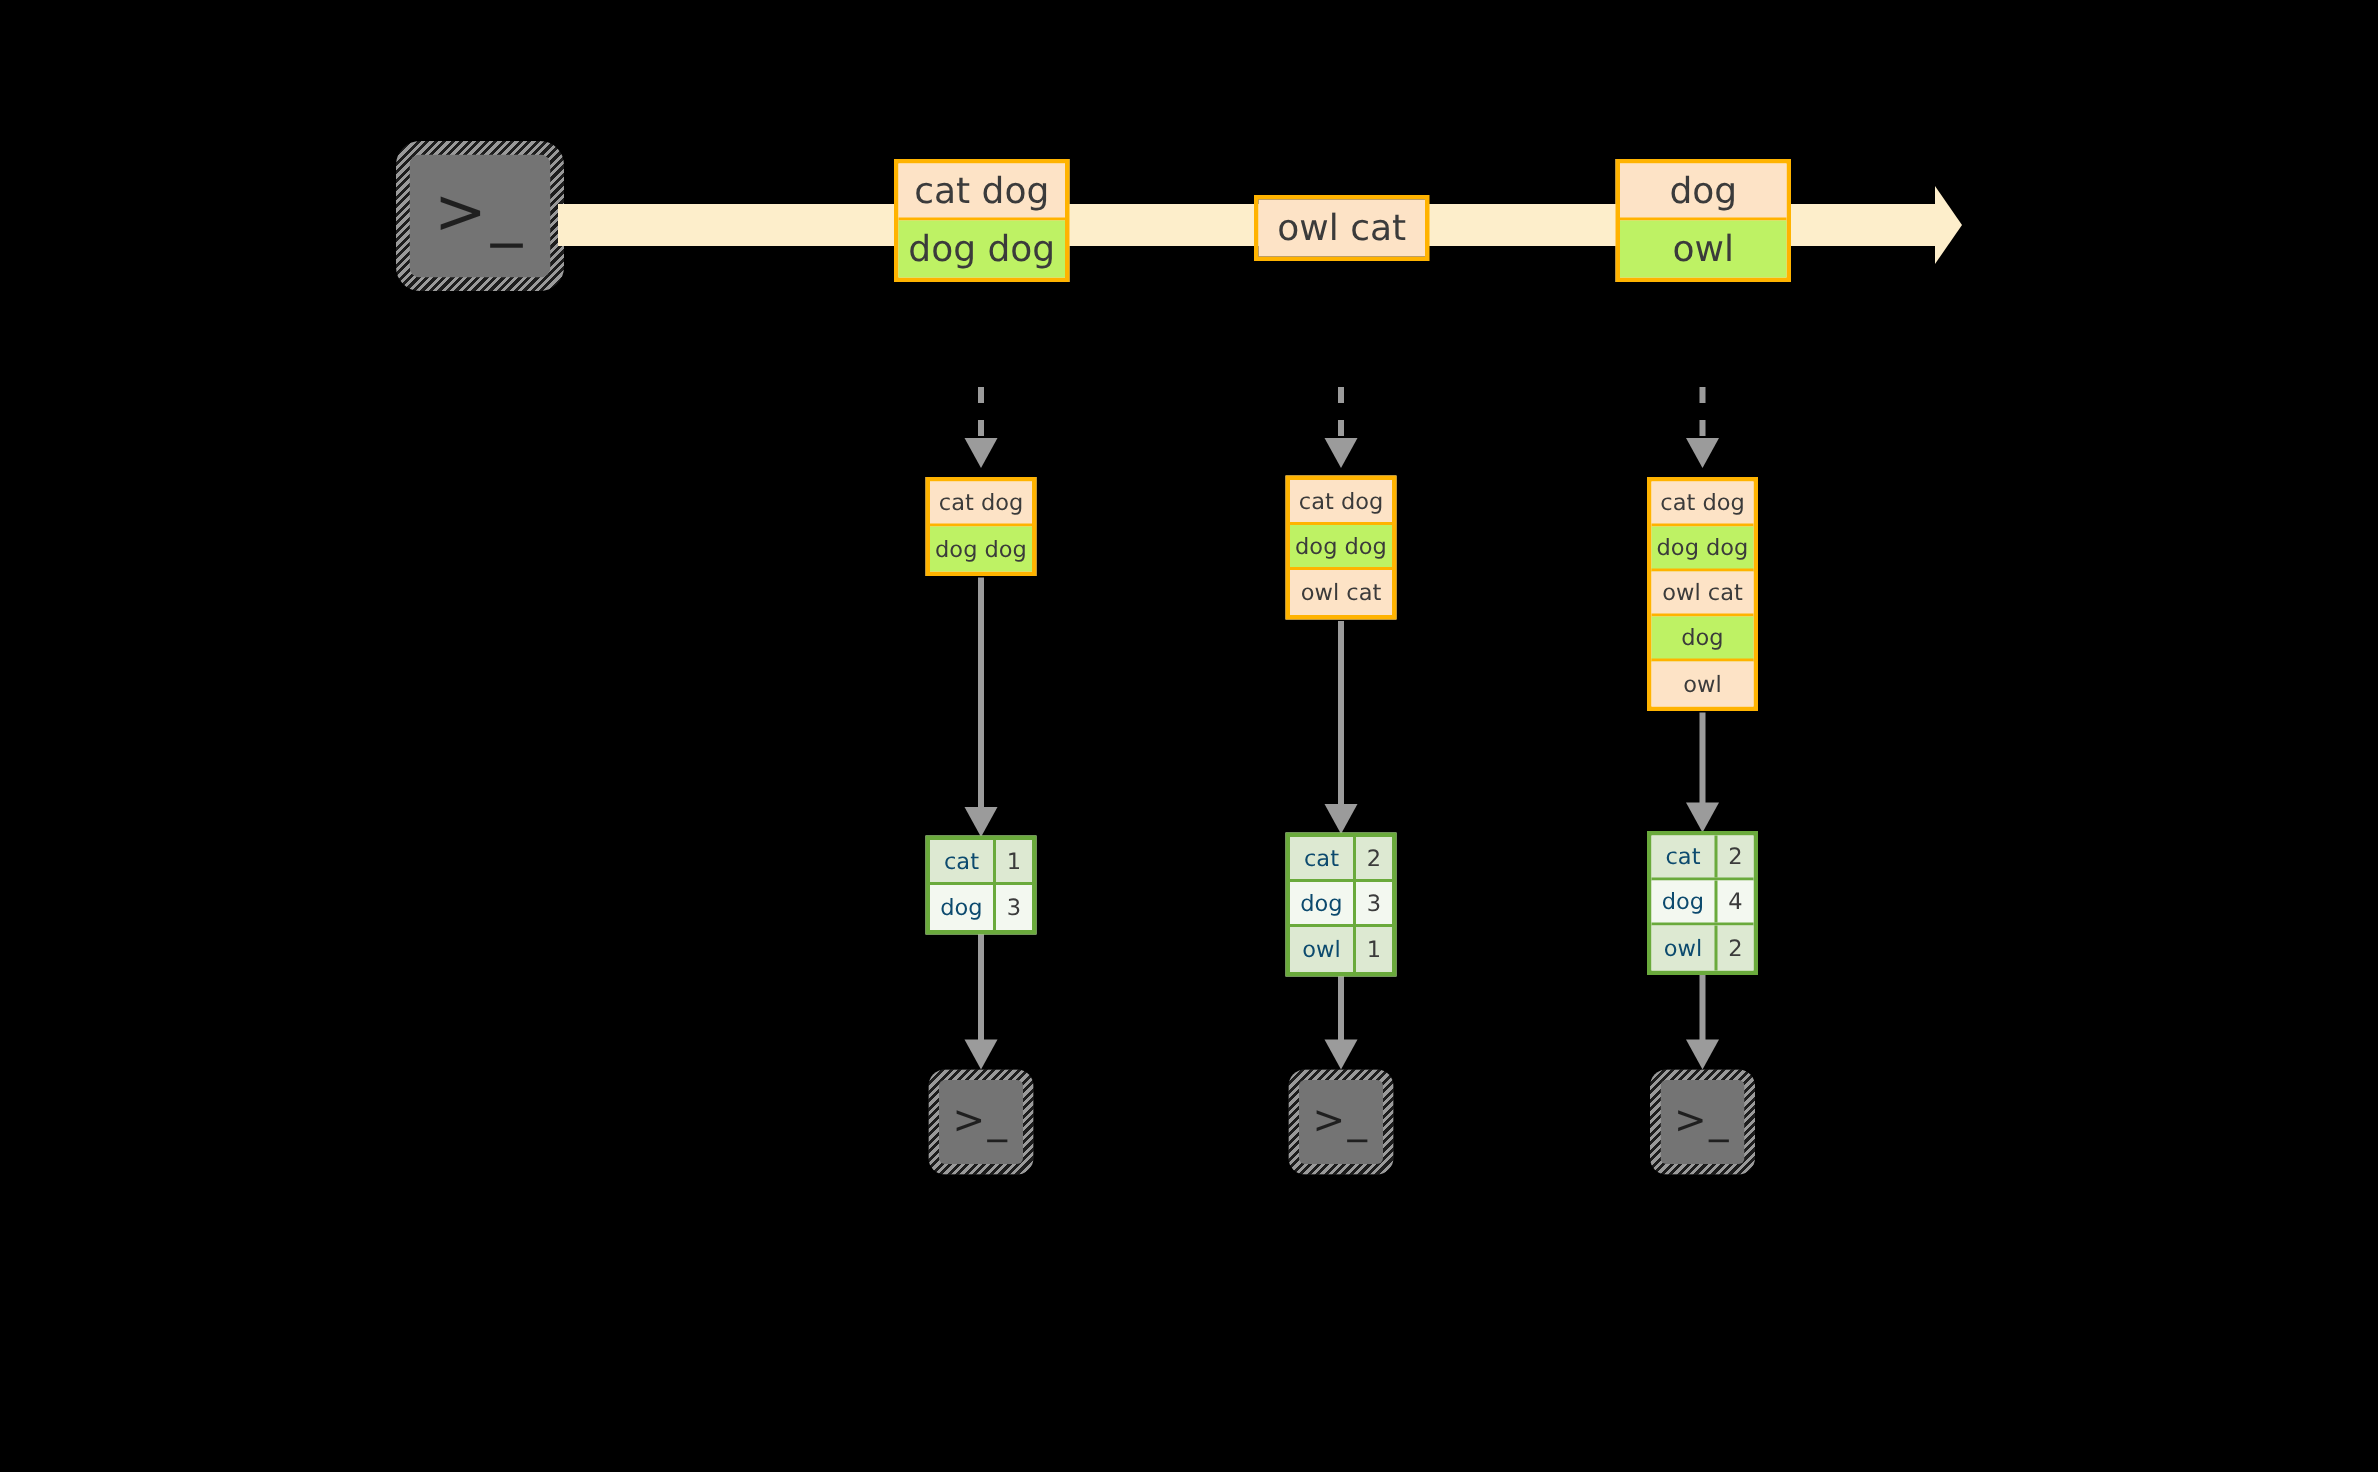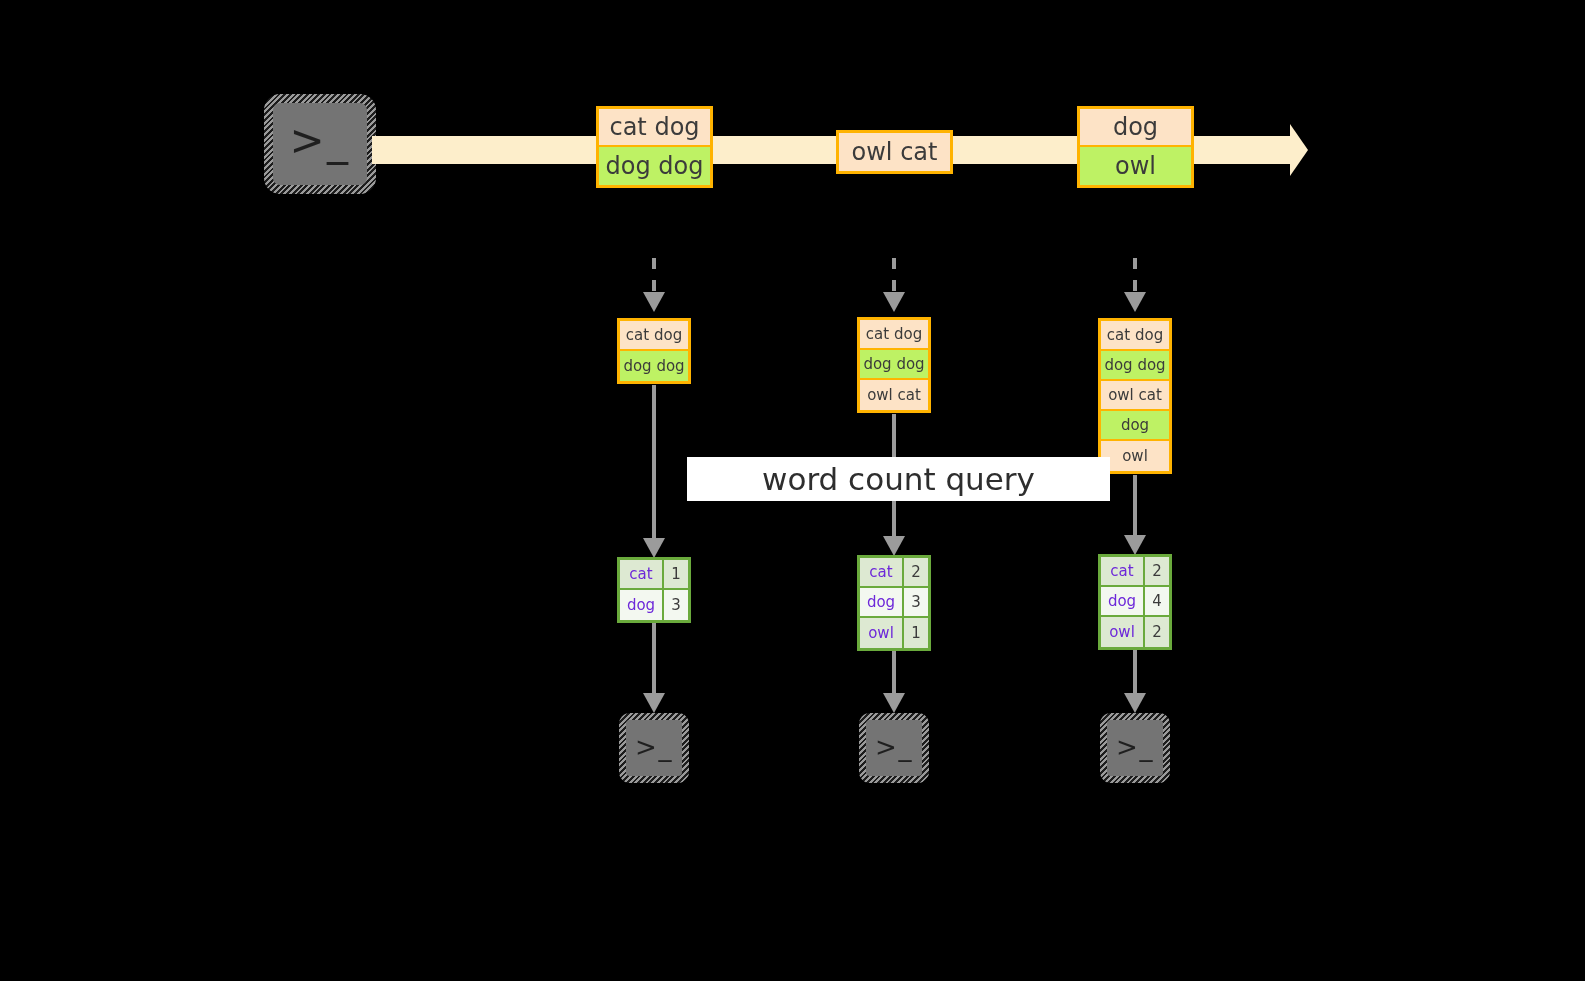--- a/index.html
+++ b/index.html
@@ -116,21 +116,21 @@
   .grow:last-child { border-bottom: none; }
   .grow.shade { background: #dde9d2; }
   .grow.light { background: #f3f8f0; }
   .gcell-word {
     box-sizing: border-box;
     width: 44px;
     display: flex;
     align-items: center;
     justify-content: center;
     font-size: 15px;
-    color: #6d28d9;
+    color: #0c4a6e;
     border-right: 2px solid #6aaa3c;
   }
   .gcell-count {
     box-sizing: border-box;
     width: 24px;
     display: flex;
     align-items: center;
     justify-content: center;
     font-size: 15px;
     color: #3b3b3b;
@@ -289,17 +289,14 @@
     </div>
   </div>
 
   <div class="conn-line" style="left:1133px; top:649px; height:46px;"></div>
   <div class="conn-head" style="left:1124px; top:693px;"></div>
 
   <div class="term small" style="left:1100px; top:713px;">
     <div class="term-glyph">&gt;_</div>
   </div>
 
-  <div class="query-label" style="left:687px; top:457px; width:423px; height:44px;">
-    <span>word count query</span>
-  </div>
 
 </div>
 
 </body></html>

